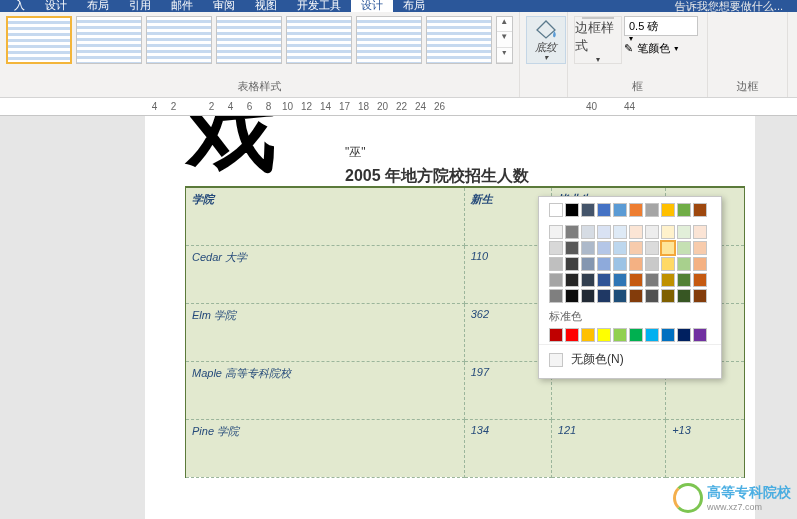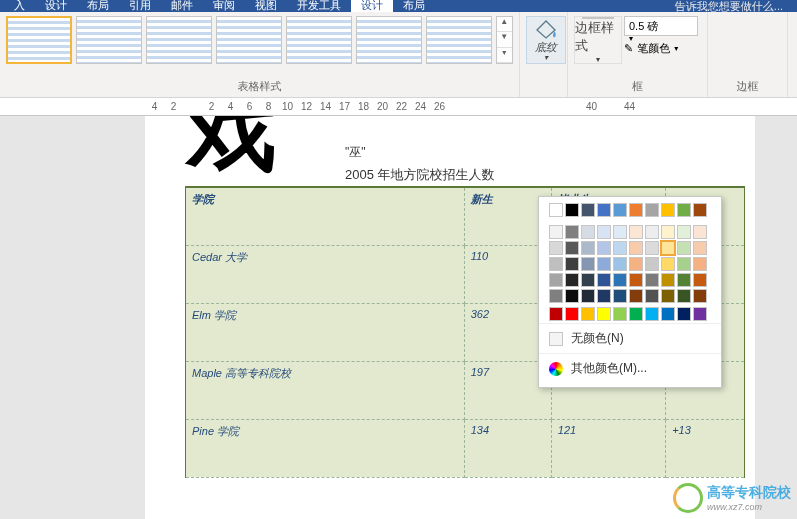--- a/index.html
+++ b/index.html
@@ -39,41 +39,41 @@
 
 .border-far { width: 80px; }
 
 .ruler { height: 18px; background: #fff; border-bottom: 1px solid #c6c6c6; display: flex; align-items: center; font-size: 10px; color: #666; padding-left: 145px; position: relative; }
 .ruler span { width: 19px; display: inline-block; text-align: center; }
 
 .document-area { position: relative; background: #e6e6e6; height: 403px; overflow: hidden; }
 .page { position: absolute; left: 145px; top: 0; width: 610px; background: #fff; min-height: 700px; padding: 0 40px; }
 .bigchar { font-size: 90px; font-family: "SimSun", serif; font-weight: bold; position: absolute; left: 42px; top: -46px; }
 .caption1 { position: absolute; left: 200px; top: 28px; font-size: 12px; color: #333; }
-.caption2 { position: absolute; left: 200px; top: 50px; font-size: 13px; color: #333; }
+.caption2 { position: absolute; left: 200px; top: 50px; font-size: 16px; color: #333; font-weight: bold; }
 
 .doc-table { position: absolute; left: 40px; top: 70px; border-collapse: collapse; width: 560px; font-size: 11px; color: #254a7a; font-style: italic; }
 .doc-table td { border: 1px dashed #9bb59b; height: 58px; vertical-align: top; padding: 4px 6px; background: #e2e9cf; }
 .doc-table tr:first-child td { font-weight: bold; border-top: 2px solid #5b7a3a; }
 .doc-table td:first-child { border-left: 1px solid #5b7a3a; }
 .doc-table td:last-child { border-right: 1px solid #5b7a3a; }
 
 .color-popup { position: absolute; left: 538px; top: 80px; width: 184px; background: #fff; border: 1px solid #c6c6c6; box-shadow: 2px 2px 6px rgba(0,0,0,0.25); z-index: 100; padding: 4px 0; }
 .popup-sect-label { font-size: 11px; color: #666; padding: 4px 10px 2px; }
 .swatch-grid { display: grid; grid-template-columns: repeat(10, 14px); gap: 2px; padding: 2px 10px; }
 .swatch-grid .sw { width: 14px; height: 14px; border: 1px solid #c6c6c6; cursor: pointer; }
 .swatch-grid .sw.sel { outline: 2px solid #f3a73a; outline-offset: -1px; }
 .popup-item { display: flex; align-items: center; gap: 8px; padding: 6px 10px; font-size: 12px; color: #333; cursor: pointer; border-top: 1px solid #eee; }
 .popup-item .box { width: 14px; height: 14px; border: 1px solid #c6c6c6; background: #f4f4f4; }
 .popup-item .wheel { width: 14px; height: 14px; border-radius: 50%; background: conic-gradient(red,orange,yellow,green,cyan,blue,magenta,red); }
 
 .watermark { position: absolute; right: 6px; bottom: 6px; display: flex; align-items: center; gap: 4px; opacity: 0.9; }
 .watermark .circ { width: 30px; height: 30px; border: 3px solid #6fbf3f; border-left-color: #f3a73a; border-radius: 50%; }
 .watermark .txt { font-size: 14px; color: #3aa7e0; font-weight: bold; }
-.watermark .sub { font-size: 9px; color: #888; font-style: italic; }
+.watermark .sub { font-size: 9px; color: #888; }
 </style>
 </head>
 <body>
 
 <div class="ribbon-tabs">
   <span class="tab">入</span>
   <span class="tab">设计</span>
   <span class="tab">布局</span>
   <span class="tab">引用</span>
   <span class="tab">邮件</span>
@@ -273,40 +273,37 @@
         <div class="sw" style="background: rgb(12, 12, 12);"></div>
         <div class="sw" style="background: rgb(34, 42, 53);"></div>
         <div class="sw" style="background: rgb(31, 56, 100);"></div>
         <div class="sw" style="background: rgb(30, 78, 121);"></div>
         <div class="sw" style="background: rgb(131, 60, 11);"></div>
         <div class="sw" style="background: rgb(82, 82, 82);"></div>
         <div class="sw" style="background: rgb(127, 96, 0);"></div>
         <div class="sw" style="background: rgb(55, 86, 35);"></div>
         <div class="sw" style="background: rgb(131, 60, 11);"></div>
       </div>
+    <div class="popup-sect-label">标准色</div>
     <div class="swatch-grid" id="standard-row">
         <div class="sw" style="background: rgb(192, 0, 0);"></div>
         <div class="sw" style="background: rgb(255, 0, 0);"></div>
         <div class="sw" style="background: rgb(255, 192, 0);"></div>
         <div class="sw" style="background: rgb(255, 255, 0);"></div>
         <div class="sw" style="background: rgb(146, 208, 80);"></div>
         <div class="sw" style="background: rgb(0, 176, 80);"></div>
         <div class="sw" style="background: rgb(0, 176, 240);"></div>
         <div class="sw" style="background: rgb(0, 112, 192);"></div>
         <div class="sw" style="background: rgb(0, 32, 96);"></div>
         <div class="sw" style="background: rgb(112, 48, 160);"></div>
       </div>
     <div class="popup-item">
         <div class="box"></div>
         <span>无颜色(N)</span>
       </div>
-    <div class="popup-item">
-        <div class="wheel"></div>
-        <span>其他颜色(M)...</span>
-      </div>
   </div>
 
   <div class="watermark">
     <div class="circ"></div>
     <div>
       <div class="txt">高等专科院校</div>
       <div class="sub">www.xz7.com</div>
     </div>
   </div>
 </div>

